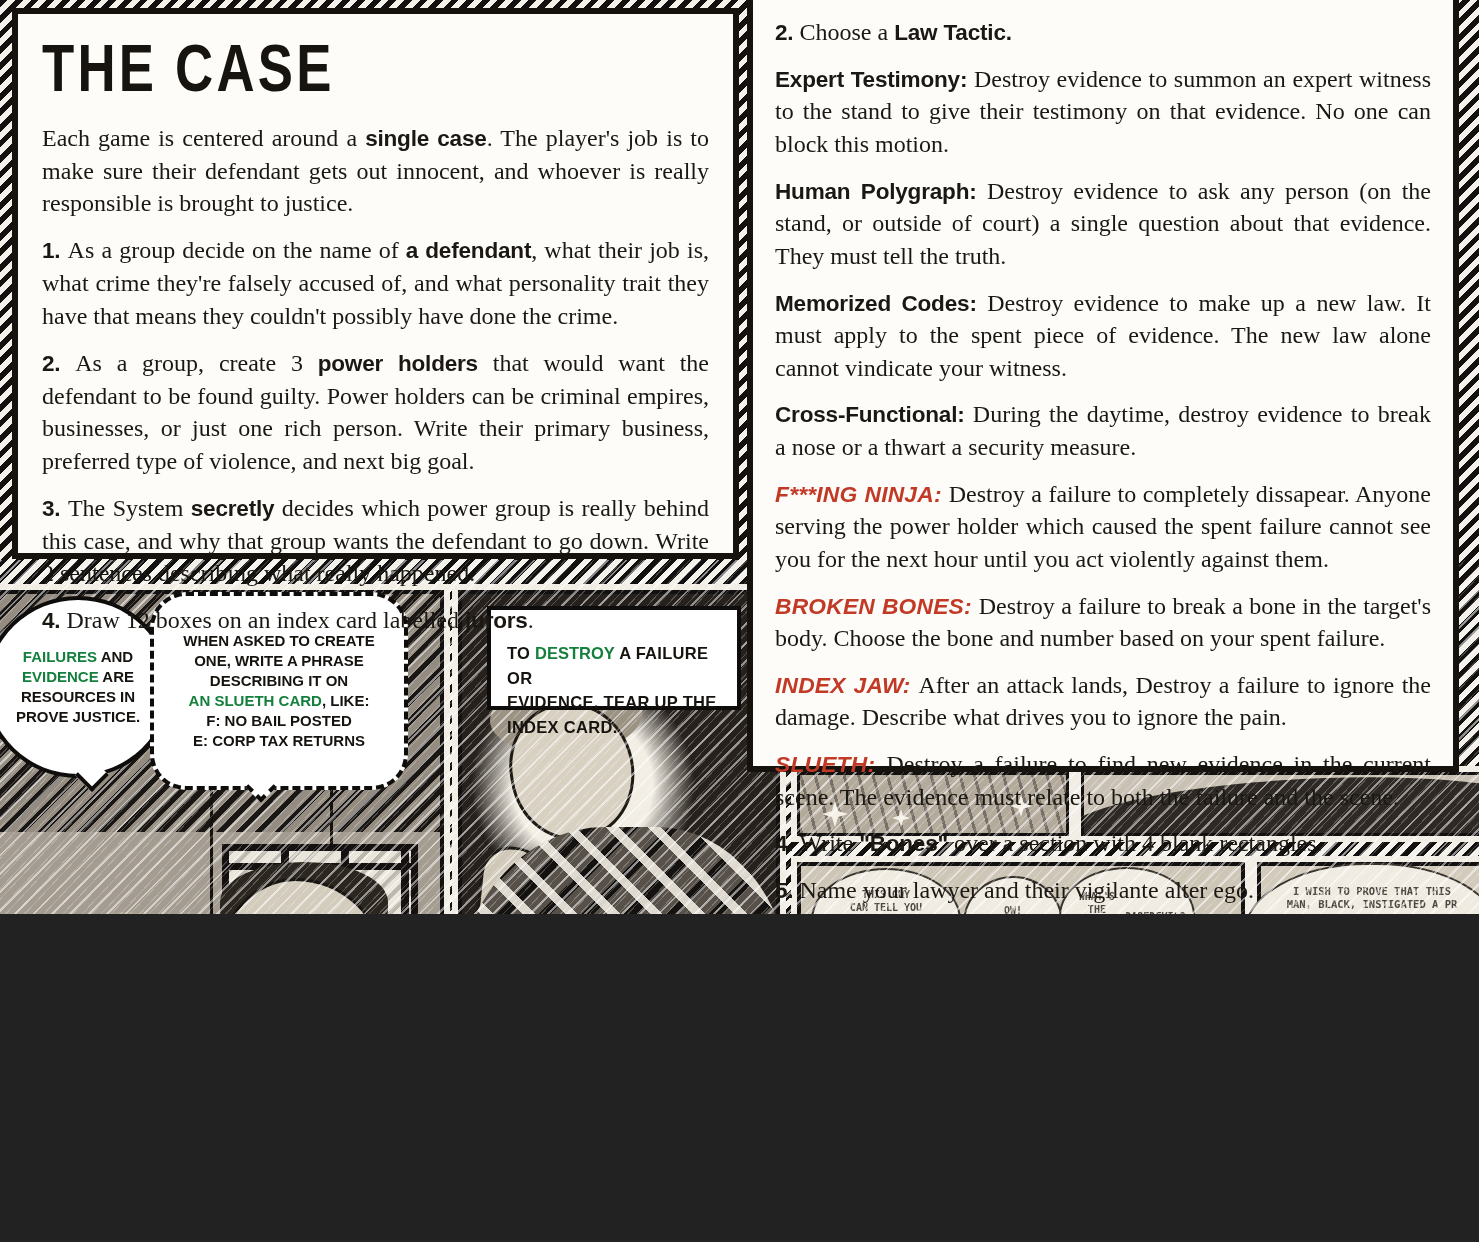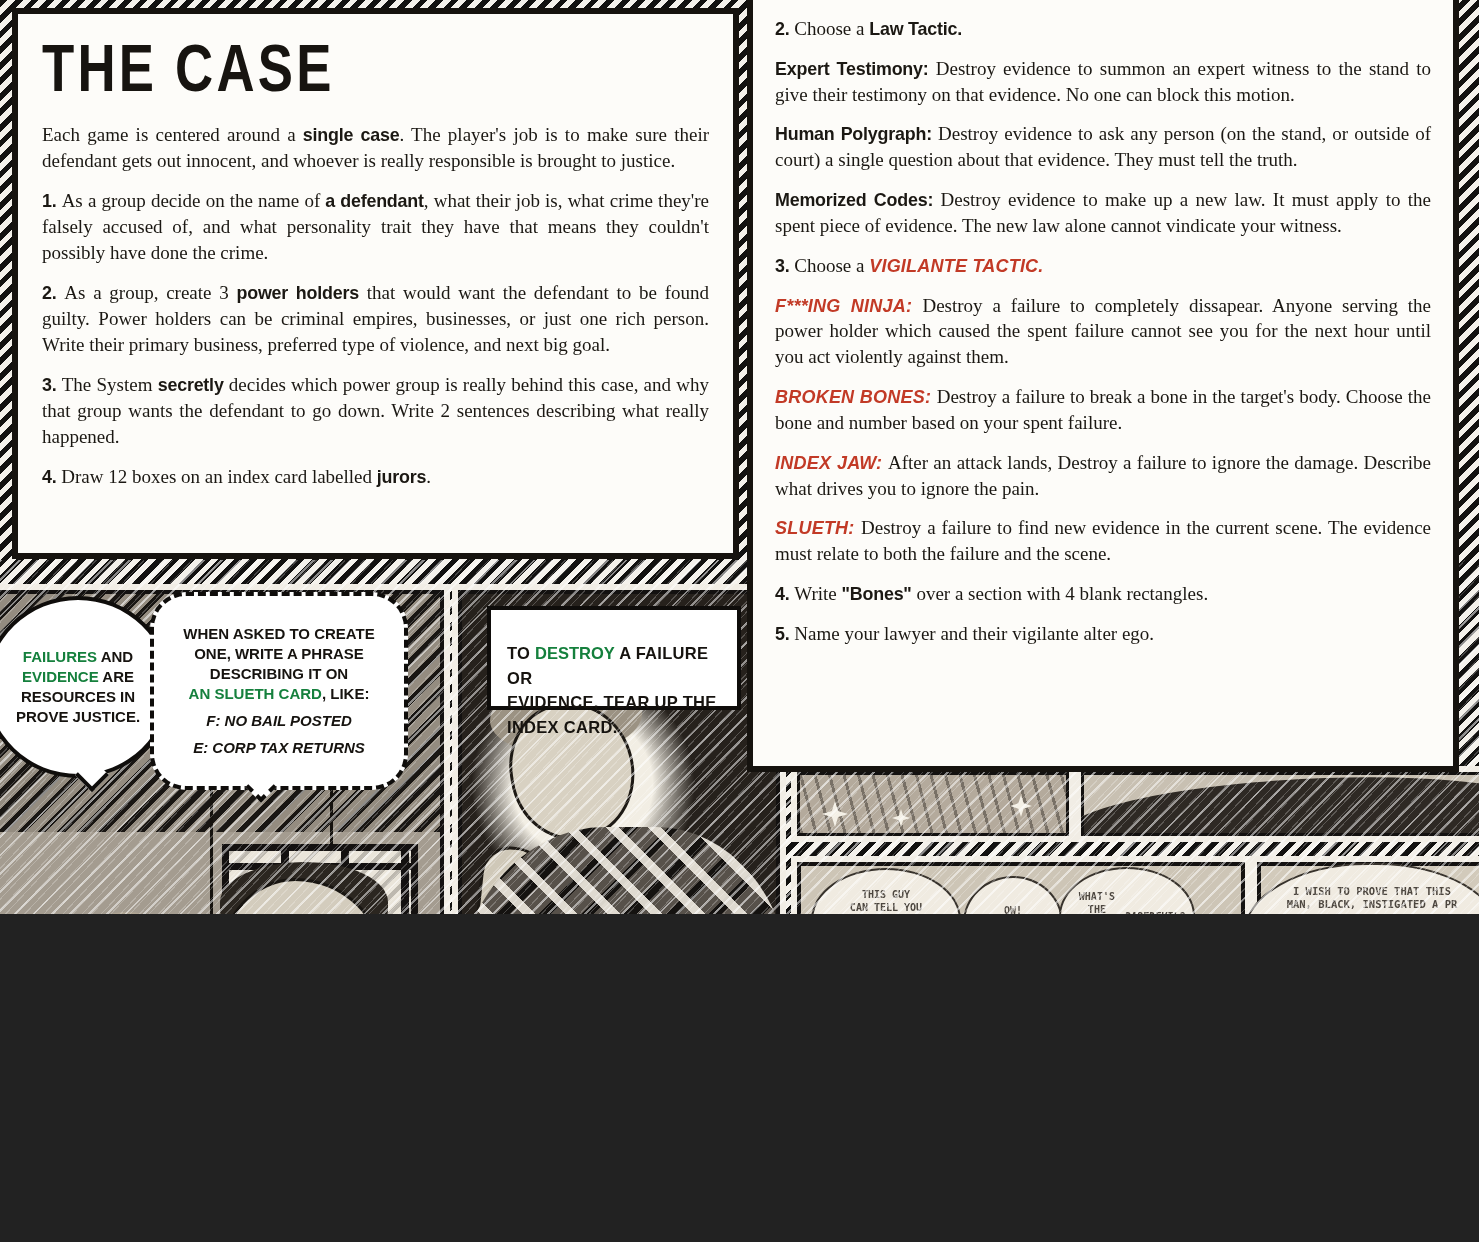--- a/index.html
+++ b/index.html
@@ -19,21 +19,21 @@
     position:absolute;background:#fdfcf9;border:6px solid #16130f;box-sizing:border-box;z-index:30;
     color:#1b1813;
   }
   .left-box{left:12px;top:8px;width:727px;height:551px;padding:14px 24px 6px;}
   .right-box{left:747px;top:-6px;width:712px;height:778px;padding:16px 22px 6px;}
   .page-title{
     font-family:"Liberation Sans","DejaVu Sans",sans-serif;font-weight:800;font-size:66px;
     letter-spacing:4px;margin:2px 0 16px;transform:scaleX(.80);transform-origin:left center;
     white-space:nowrap;color:#171410;
   }
-  .body{font-size:19px;line-height:1.36;text-align:justify;margin:0 0 14.5px;}
+  .body{font-size:24px;line-height:1.36;text-align:justify;margin:0 0 14.5px;}
   .right-box .body{margin:0 0 14px;}
   .run-n{}
   .run-b{font-family:"Liberation Sans","DejaVu Sans",sans-serif;font-weight:700;font-size:.94em;letter-spacing:-.2px;}
   .run-r{font-family:"Liberation Sans","DejaVu Sans",sans-serif;font-weight:700;font-style:italic;font-size:.95em;color:#c23a26;letter-spacing:.2px;}
   .run-i{font-style:italic;}
   
   .panel{
     position:absolute;border:4px solid #131110;box-sizing:border-box;overflow:hidden;z-index:5;
     box-shadow:0 0 0 6px #f1ede5;
   }
@@ -136,21 +136,21 @@
   }
   .mbubble{display:flex;flex-direction:column;align-items:center;justify-content:center;text-align:center;
     font-size:15px;line-height:1.34;padding:10px 12px;}
   .mbubble .run-r,.caption .run-r{color:#15803d;font-style:normal;font-size:1em;letter-spacing:0;}
   .bubble-a{left:-16px;top:596px;width:188px;height:182px;border-radius:50%;}
   .bubble-a::after{content:"";position:absolute;width:20px;height:20px;background:#fff;
     border-right:4px solid #0f0d0b;border-bottom:4px solid #0f0d0b;transform:rotate(45deg);bottom:-13px;left:92px;}
   .bubble-b{left:150px;top:592px;width:258px;height:198px;border-radius:36px;border-style:dashed;}
   .bubble-b::after{content:"";position:absolute;width:18px;height:18px;background:#fff;
     border-right:4px dashed #0f0d0b;border-bottom:4px dashed #0f0d0b;transform:rotate(45deg);bottom:-12px;left:96px;}
-  .mb-line{margin-top:7px;font-style:italic;}
+  .mb-line{}
   .caption{left:487px;top:606px;width:254px;height:104px;font-size:16.5px;line-height:1.5;
     text-align:left;padding:6px 16px;letter-spacing:.3px;}
   
   .comic-overlay{
     position:absolute;left:0;top:560px;width:1479px;height:682px;z-index:12;pointer-events:none;
     background-image:
       repeating-linear-gradient(135deg,rgba(255,255,255,.50) 0 2px,rgba(255,255,255,0) 2px 13px),
       repeating-linear-gradient(133deg,rgba(255,255,255,.22) 0 1px,transparent 1px 7px);
   }
 </style>
@@ -168,21 +168,21 @@
     <p class="body"><span class="run-b">2. </span><span class="run-n">As a group, create 3 </span><span class="run-b">power holders</span><span class="run-n"> that would want the defendant to be found guilty. Power holders can be criminal empires, businesses, or just one rich person. Write their primary business, preferred type of violence, and next big goal.</span></p>
     <p class="body"><span class="run-b">3. </span><span class="run-n">The System </span><span class="run-b">secretly</span><span class="run-n"> decides which power group is really behind this case, and why that group wants the defendant to go down. Write 2 sentences describing what really happened.</span></p>
     <p class="body"><span class="run-b">4. </span><span class="run-n">Draw 12 boxes on an index card labelled </span><span class="run-b">jurors</span><span class="run-n">.</span></p>
   </section>
 
   <section class="textbox right-box">
     <p class="body"><span class="run-b">2. </span><span class="run-n">Choose a </span><span class="run-b">Law Tactic.</span></p>
     <p class="body"><span class="run-b">Expert Testimony: </span><span class="run-n">Destroy evidence to summon an expert witness to the stand to give their testimony on that evidence. No one can block this motion.</span></p>
     <p class="body"><span class="run-b">Human Polygraph: </span><span class="run-n">Destroy evidence to ask any person (on the stand, or outside of court) a single question about that evidence. They must tell the truth.</span></p>
     <p class="body"><span class="run-b">Memorized Codes: </span><span class="run-n">Destroy evidence to make up a new law. It must apply to the spent piece of evidence. The new law alone cannot vindicate your witness.</span></p>
-    <p class="body"><span class="run-b">3. </span><span class="run-n">Choose a </span><span class="run-r">VIGILANTE TACTIC.</span></p>
+    <p class="body"><span class="run-b">Cross-Functional: </span><span class="run-n">During the daytime, destroy evidence to break a nose or a thwart a security measure.</span></p>
     <p class="body"><span class="run-r">F***ING NINJA: </span><span class="run-n">Destroy a failure to completely dissapear. Anyone serving the power holder which caused the spent failure cannot see you for the next hour until you act violently against them.</span></p>
     <p class="body"><span class="run-r">BROKEN BONES: </span><span class="run-n">Destroy a failure to break a bone in the target's body. Choose the bone and number based on your spent failure.</span></p>
     <p class="body"><span class="run-r">INDEX JAW: </span><span class="run-n">After an attack lands, Destroy a failure to ignore the damage. Describe what drives you to ignore the pain.</span></p>
     <p class="body"><span class="run-r">SLUETH: </span><span class="run-n">Destroy a failure to find new evidence in the current scene. The evidence must relate to both the failure and the scene.</span></p>
     <p class="body"><span class="run-b">4. </span><span class="run-n">Write </span><span class="run-b">"Bones"</span><span class="run-n"> over a section with 4 blank rectangles.</span></p>
     <p class="body"><span class="run-b">5. </span><span class="run-n">Name your lawyer and their vigilante alter ego.</span></p>
   </section>
 
   <div class="panel panel-left">
     <div>

